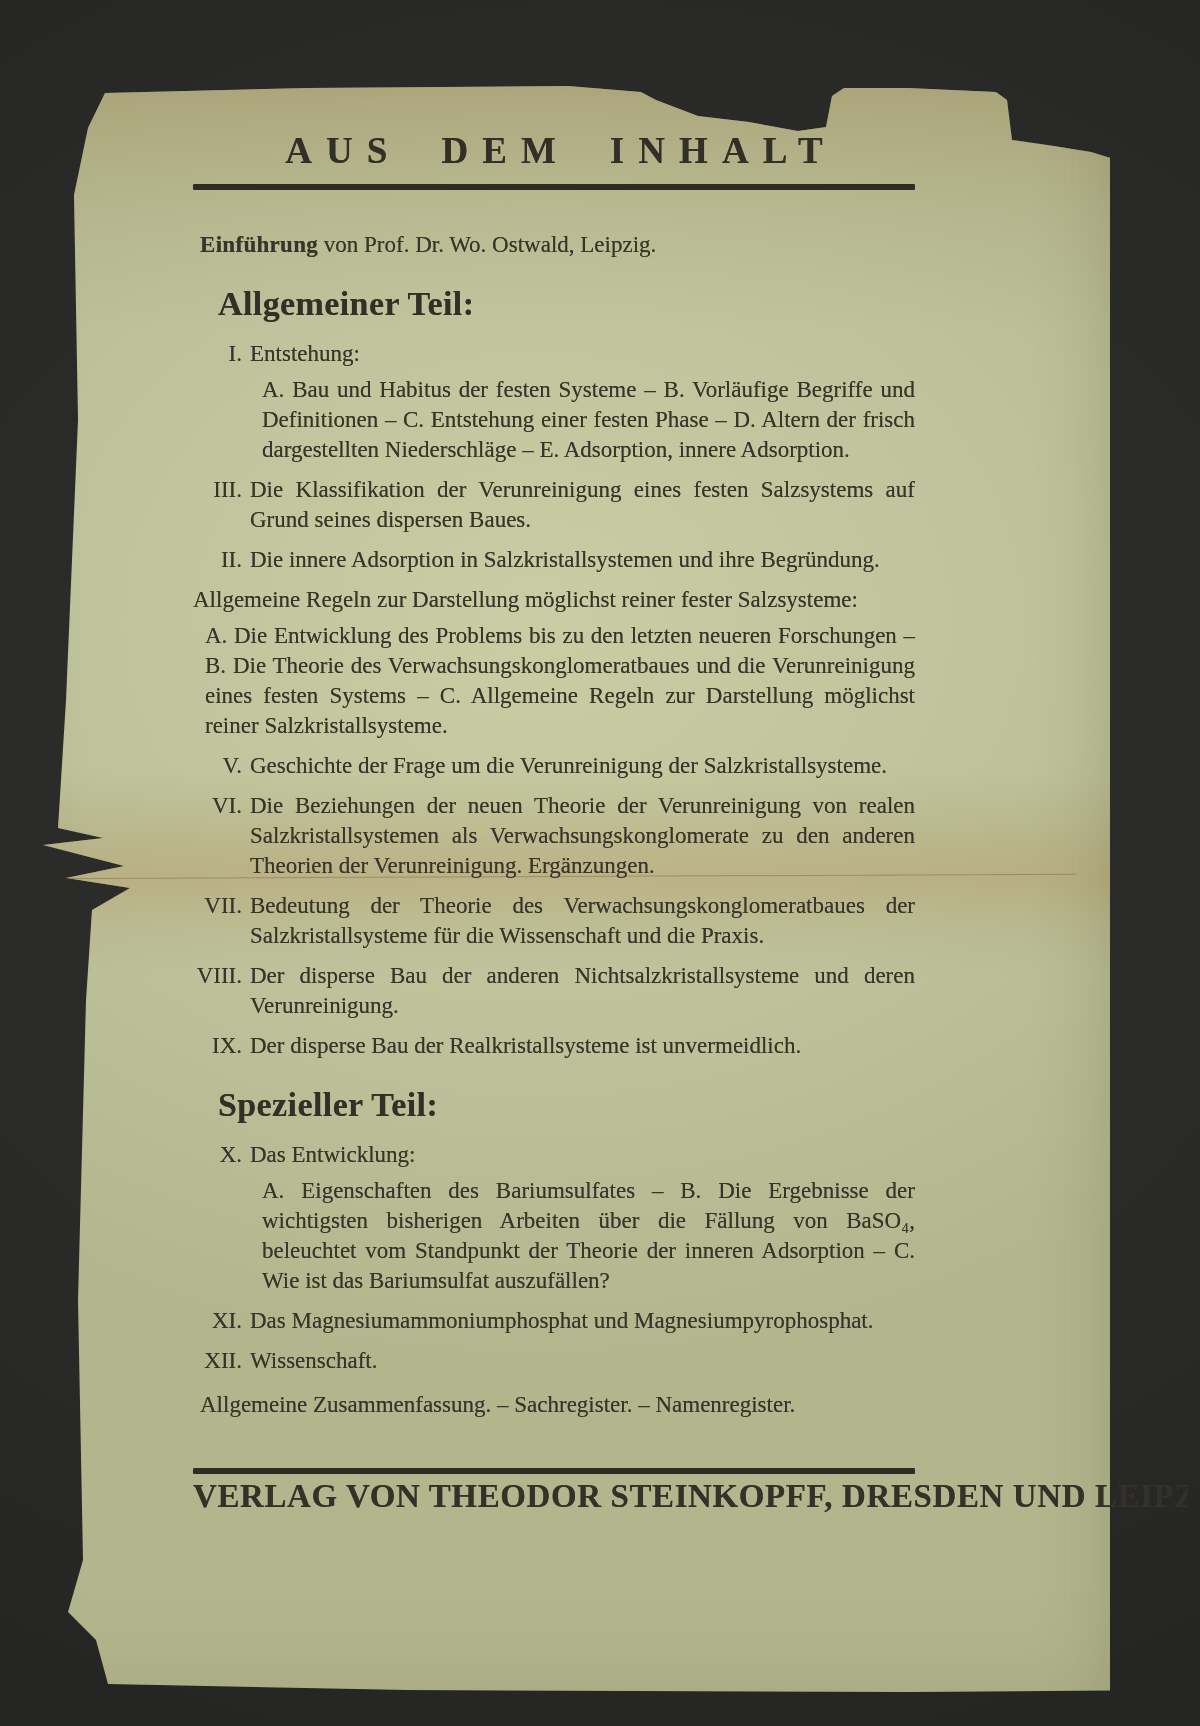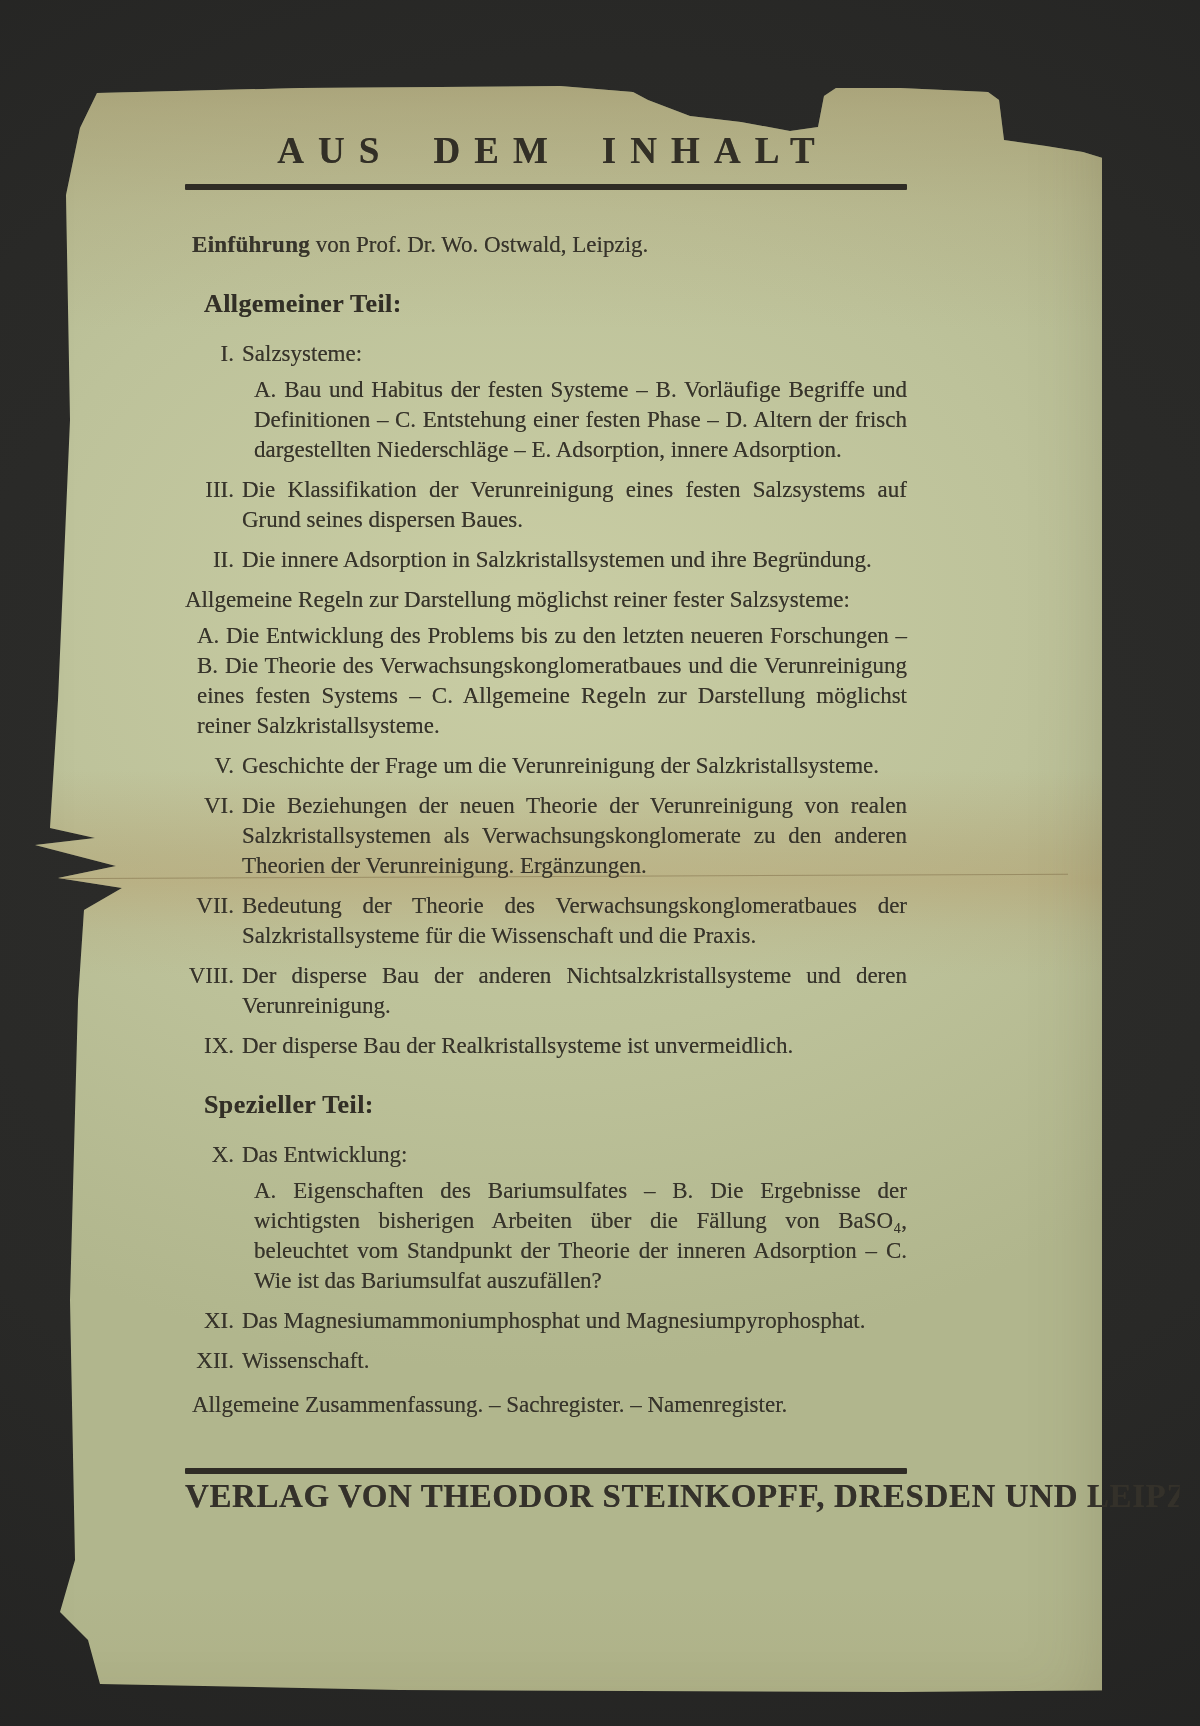--- a/index.html
+++ b/index.html
@@ -2,21 +2,21 @@
 <html><head>
 <meta charset="utf-8">
 <style>
   html,body{margin:0;padding:0;}
   body{
     width:1200px;height:1726px;position:relative;overflow:hidden;
     background:radial-gradient(ellipse 1400px 1200px at 50% 45%, #2e2e2c 0%, #292927 60%, #222221 100%);
     font-family:"Liberation Serif", "DejaVu Serif", serif;
   }
   .paper{
-    position:absolute;left:0;top:0;width:1102px;height:1726px;
+    position:absolute;left:8px;top:0;width:1102px;height:1726px;
     clip-path:polygon(
       97px 93px,300px 88px,560px 86px,633px 92px,648px 100px,690px 116px,741px 122px,790px 131px,
       818px 127px,824px 96px,836px 88px,900px 88px,988px 92px,999px 100px,1004px 140px,1046px 146px,
       1083px 152px,1119px 163px,1152px 196px,1181px 226px,1184px 300px,1176px 600px,1170px 822px,
       1127px 872px,1150px 902px,1122px 922px,1168px 944px,1176px 1200px,1180px 1480px,1172px 1630px,
       1156px 1690px,900px 1692px,400px 1690px,100px 1684px,88px 1640px,60px 1612px,75px 1560px,
       70px 1300px,78px 1000px,84px 910px,122px 888px,58px 878px,116px 866px,35px 845px,95px 838px,
       50px 828px,58px 700px,70px 420px,66px 195px,80px 128px
     );
     background:
@@ -41,22 +41,22 @@
     margin:130px 0 0 0;padding:0;text-align:center;
     font-size:37px;line-height:42px;font-weight:bold;color:#322f26;
     letter-spacing:0.38em;word-spacing:0.45em;text-indent:0.38em;
   }
   .rule{height:6px;background:#2f2c25;border-radius:1px;}
   .rule-top{margin-top:12px;}
   .rule-bottom{margin-top:48px;}
   .intro{margin:40px 0 0 0;padding-left:7px;}
   .intro b{letter-spacing:0.3px;}
   h2{
-    margin:28px 0 20px 12px;padding-left:7px;
-    font-size:26px;line-height:31px;font-weight:bold;color:#322f26;letter-spacing:0.4px;
+    margin:28px 0 20px 18px;padding-left:7px;
+    font-size:34px;line-height:31px;font-weight:bold;color:#322f26;letter-spacing:0.4px;
   }
   .toc-item{display:flex;margin:0 0 10px 0;}
   .toc-num{flex:0 0 57px;text-align:right;padding-right:8px;box-sizing:border-box;}
   .toc-body{flex:1 1 auto;min-width:0;}
   .toc-text{text-align:justify;}
   .toc-sub{margin-top:6px;padding-left:12px;text-align:justify;}
   .toc-sub:empty{display:none;}
   .closing{margin:14px 0 0 0;padding-left:7px;}
   .publisher{
     margin:7px 0 0 0;text-align:center;white-space:nowrap;
@@ -73,21 +73,21 @@
     <h1>AUS DEM INHALT</h1>
     <div class="rule rule-top"></div>
 
     <p class="intro"><b>Einführung</b><span> von Prof. Dr. Wo. Ostwald, Leipzig.</span></p>
 
     <h2>Allgemeiner Teil:</h2>
 
     <div class="toc-item">
       <div class="toc-num">I.</div>
       <div class="toc-body">
-        <div class="toc-text">Salzsysteme:</div>
+        <div class="toc-text">Entstehung:</div>
         <div class="toc-sub">A. Bau und Habitus der festen Systeme – B. Vorläufige Begriffe und Definitionen – C. Entstehung einer festen Phase – D. Altern der frisch dargestellten Niederschläge – E. Adsorption, innere Adsorption.</div>
       </div>
     </div>
 
     <div class="toc-item">
       <div class="toc-num">III.</div>
       <div class="toc-body">
         <div class="toc-text">Die Klassifikation der Verunreinigung eines festen Salzsystems auf Grund seines dispersen Baues.</div>
       </div>
     </div>

